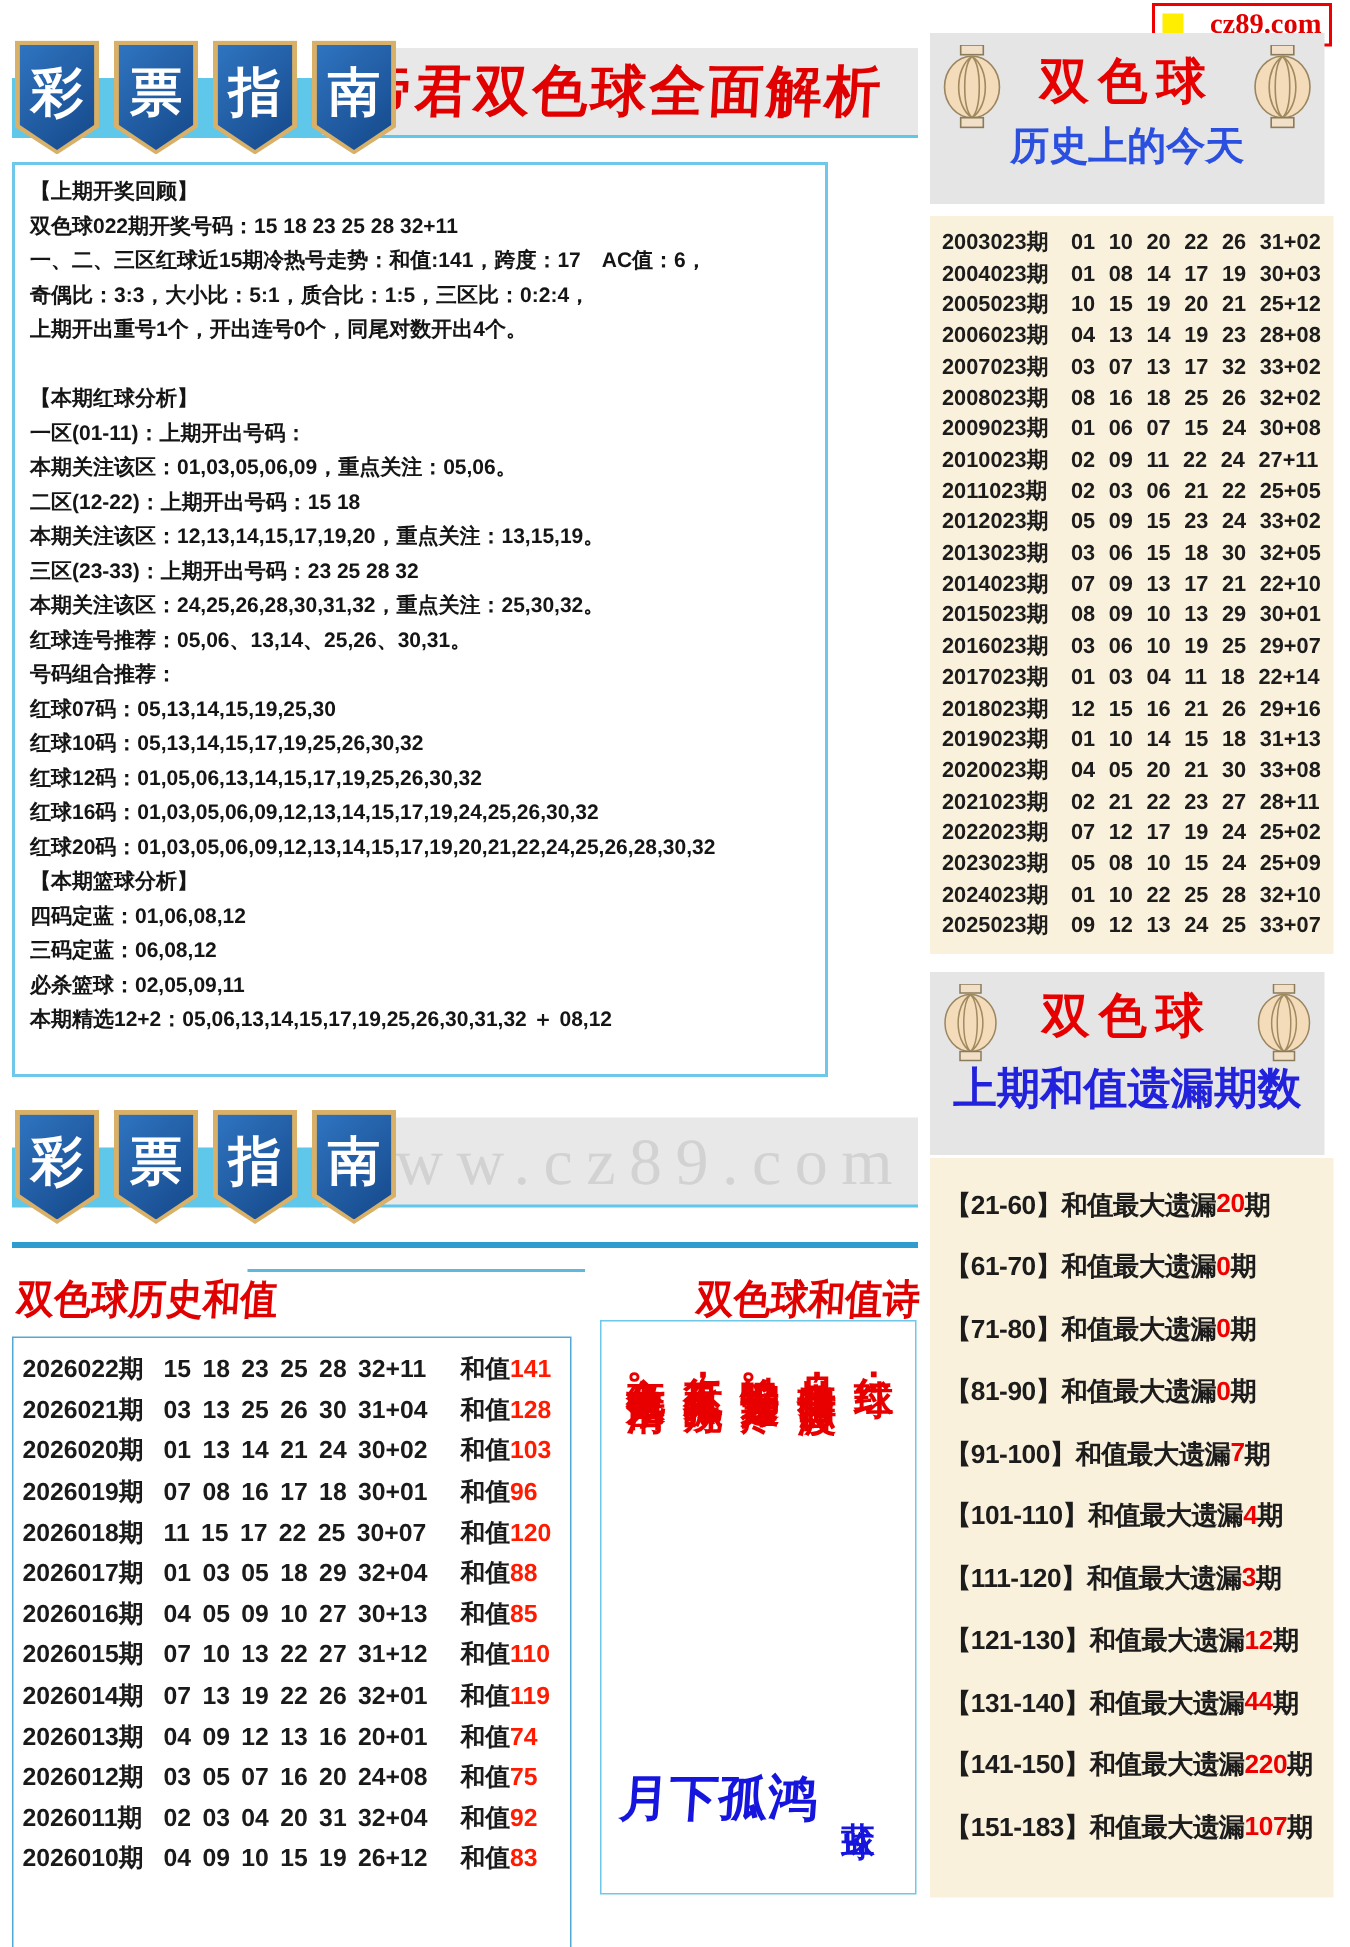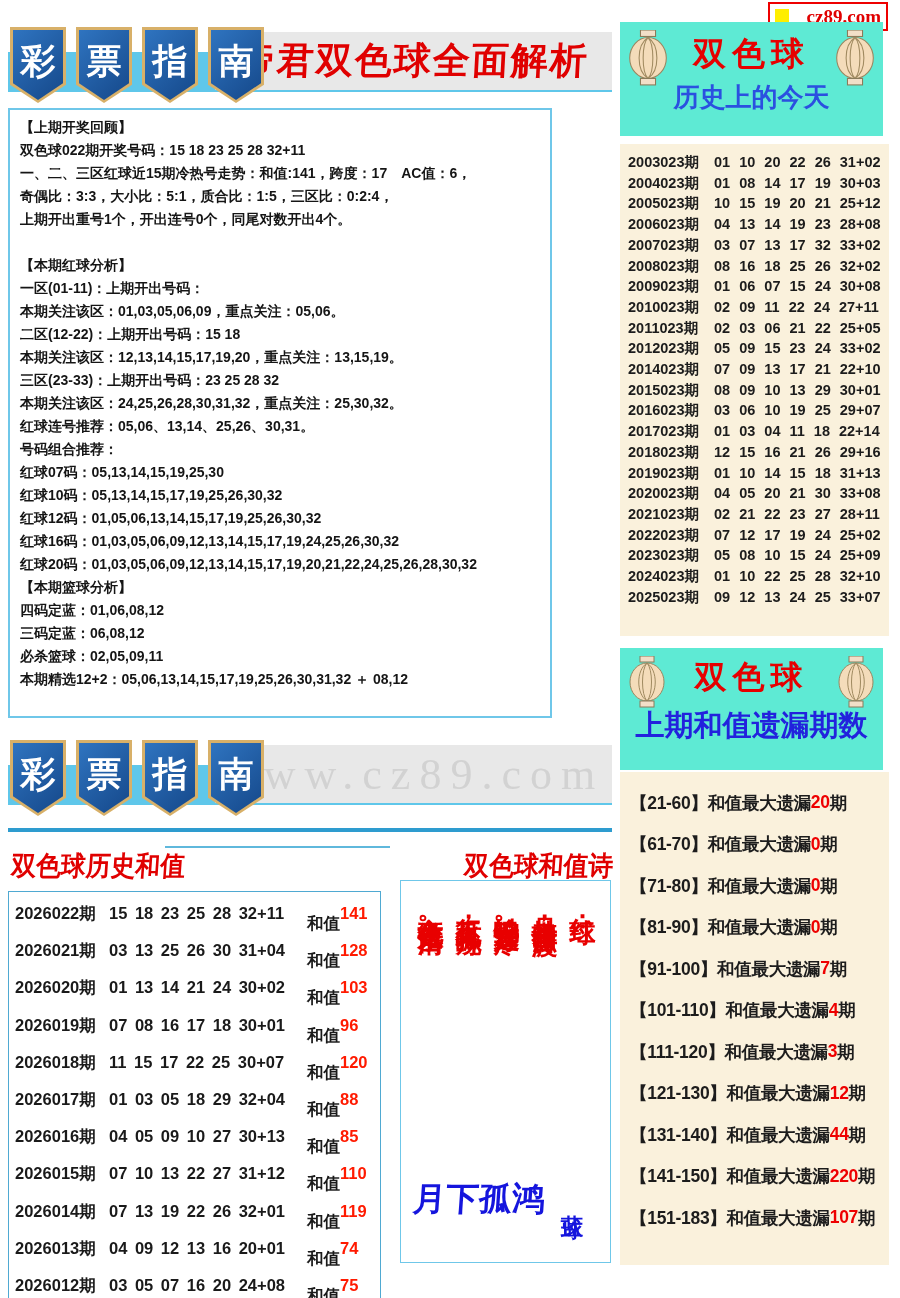--- a/index.html
+++ b/index.html
@@ -40,35 +40,35 @@
              transform:skewX(-4deg) scaleX(0.92);transform-origin:left bottom;}
   .sum-title{left:10px;top:848px;}
   .poem-title{left:420px;top:848px;width:192px;text-align:right;transform-origin:right bottom;}
 
   
   .sum-box{position:absolute;left:8px;top:891px;width:373px;height:464px;box-sizing:border-box;
            border:1px solid #4fa9d2;background:#fff;padding:8px 6px;overflow:hidden;}
   .sum-row{display:flex;line-height:27.2px;font-size:16.5px;font-weight:bold;color:#1a1a1a;white-space:nowrap;}
   .s-issue{width:94px;}
   .s-balls{width:196px;word-spacing:3px;}
-  .s-label{margin-left:2px;margin-top:10px;}
+  .s-label{margin-left:2px;}
   .s-sum{color:#ff1a00;}
 
   
   .poem-box{position:absolute;left:400px;top:880px;width:211px;height:383px;box-sizing:border-box;
             border:1px solid #6fc7e9;background:#fff;}
   .poem-vert{position:absolute;top:16px;right:8px;height:262px;writing-mode:vertical-rl;
              color:#e80000;font-weight:bold;font-size:26px;line-height:38px;letter-spacing:2px;}
   .poem-col{white-space:nowrap;}
   .sig-row{position:absolute;left:12px;bottom:40px;display:flex;align-items:center;gap:12px;}
   .sig{color:#1515dd;font-weight:bold;font-size:33px;transform:skewX(-4deg);white-space:nowrap;}
   .blue-vert{writing-mode:vertical-rl;color:#1515dd;font-weight:bold;font-size:22px;letter-spacing:3px;}
 
   
-  .rp-head{position:absolute;left:620px;width:263px;background:#5eead4;}
+  .rp-head{position:absolute;left:620px;width:263px;background:#e5e5e5;}
   .rp1-head{top:22px;height:114px;}
   .rp2-head{top:648px;height:122px;}
   .rp-red{position:absolute;left:0;right:0;text-align:center;color:#e60000;font-weight:bold;letter-spacing:6px;white-space:nowrap;}
   .rp1-head .rp-red{top:10px;font-size:33px;}
   .rp2-head .rp-red{top:8px;font-size:32px;}
   .rp-blue{position:absolute;left:0;right:0;text-align:center;color:#2b50e0;font-weight:bold;white-space:nowrap;}
   .rp1-head .rp-blue{top:58px;font-size:26px;}
   .rp2-head .rp-blue{top:58px;font-size:29px;color:#2222dd;}
   .lantern{position:absolute;top:8px;}
   .lantern.l{left:6px;} .lantern.r{right:6px;}
@@ -382,20 +382,24 @@
       <div class="ht-row">
         <span class="ht-issue">2011023期</span>
         <span class="ht-balls">02 03 06 21 22 25+05</span>
       </div>
 
       <div class="ht-row">
         <span class="ht-issue">2012023期</span>
         <span class="ht-balls">05 09 15 23 24 33+02</span>
       </div>
 
+      <div class="ht-row">
+        <span class="ht-issue">2013023期</span>
+        <span class="ht-balls">03 06 15 18 30 32+05</span>
+      </div>
 
       <div class="ht-row">
         <span class="ht-issue">2014023期</span>
         <span class="ht-balls">07 09 13 17 21 22+10</span>
       </div>
 
       <div class="ht-row">
         <span class="ht-issue">2015023期</span>
         <span class="ht-balls">08 09 10 13 29 30+01</span>
       </div>

